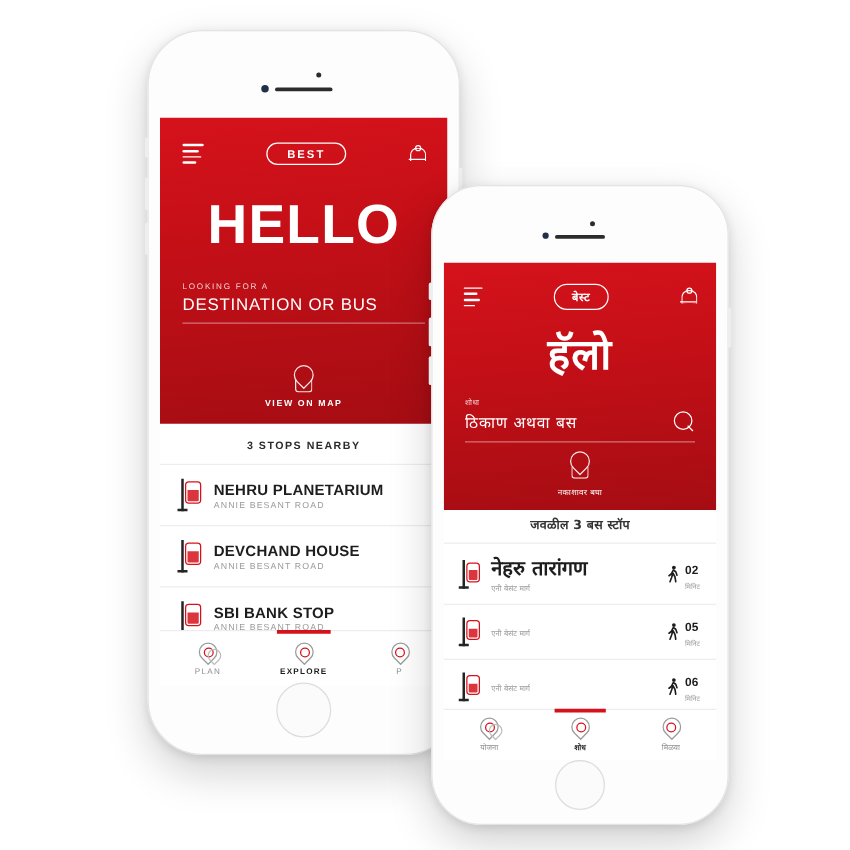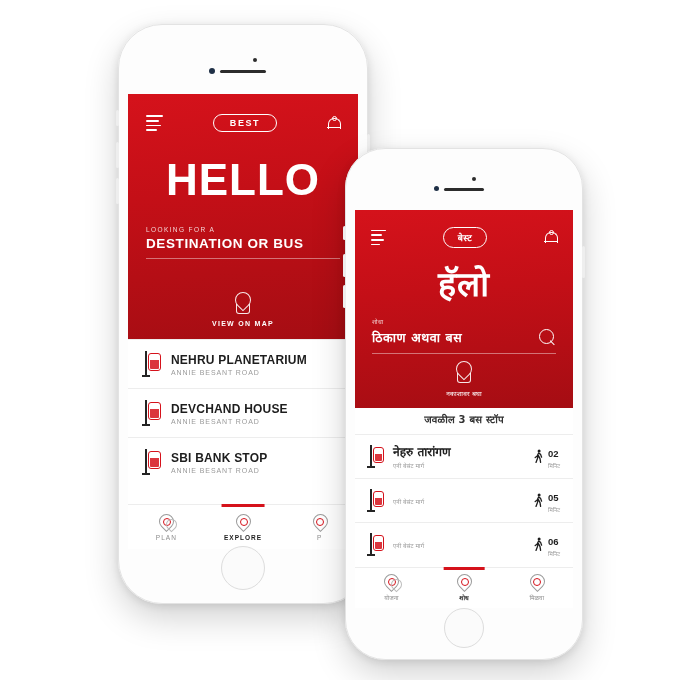--- a/index.html
+++ b/index.html
@@ -85,21 +85,21 @@
   
   .hello{font-weight:bold;text-align:center;letter-spacing:1px;}
   .phone-lg .hello{font-size:44px;margin:26px 0 0 0;line-height:1;}
   .phone-sm .hello{font-size:34px;margin:18px 0 0 0;line-height:1.1;font-family:"DejaVu Sans",sans-serif;}
 
   .searchwrap{position:relative;}
   .phone-lg .searchwrap{margin:24px 18px 0 18px;}
   .phone-sm .searchwrap{margin:15px 17px 0 17px;}
   .lookinglabel{font-size:6.5px;letter-spacing:1.4px;opacity:.82;text-transform:uppercase;}
   .phone-sm .lookinglabel{font-size:6px;letter-spacing:.3px;font-family:"DejaVu Sans",sans-serif;}
-  .searchval{font-weight:bold;letter-spacing:.6px;margin-top:3px;}
+  .searchval{font-weight:normal;letter-spacing:.6px;margin-top:3px;}
   .phone-lg .searchval{font-size:13.5px;}
   .phone-sm .searchval{font-size:12.5px;font-family:"DejaVu Sans",sans-serif;}
   .searchline{margin-top:7px;height:1px;background:rgba(255,255,255,.42);}
   .mag{position:absolute;right:0;bottom:8px;width:17px;height:17px;}
   .mag .circ{position:absolute;left:0;top:0;width:13px;height:13px;
      border:1.3px solid #fff;border-radius:50%;}
   .mag .hand{position:absolute;left:11px;top:11px;width:6px;height:1.3px;
      background:#fff;transform:rotate(45deg);transform-origin:left center;}
 
   .viewmap{text-align:center;position:absolute;left:0;right:0;}
@@ -133,21 +133,21 @@
   .stopicon .pole{position:absolute;left:1px;top:0;width:1.6px;height:100%;background:#242424;}
   .stopicon .foot{position:absolute;left:-2px;bottom:0;width:8px;height:1.6px;background:#242424;}
   .stopicon .sign{position:absolute;left:4px;top:2px;right:0;height:62%;
      border:1.6px solid #d5121b;border-radius:3px;background:#fff;}
   .stopicon .sign::after{content:"";position:absolute;left:1px;right:1px;top:40%;bottom:1px;
      background:#d5121b;border-radius:0 0 1px 1px;opacity:.85;}
 
   .rowtext{flex:1;min-width:0;}
   .stopname{font-weight:bold;color:#1d1d1d;white-space:nowrap;}
   .phone-lg .stopname{font-size:12px;letter-spacing:.2px;}
-  .phone-sm .stopname{font-size:12px;font-family:"DejaVu Sans",sans-serif;}
+  .phone-sm .stopname{font-size:16px;font-family:"DejaVu Sans",sans-serif;}
   .stopsub{color:#9a9a9a;margin-top:2px;white-space:nowrap;}
   .phone-lg .stopsub{font-size:7px;letter-spacing:.9px;}
   .phone-sm .stopsub{font-size:6px;font-family:"DejaVu Sans",sans-serif;letter-spacing:0;}
 
   .walkcell{display:flex;align-items:center;gap:4px;flex:0 0 auto;}
   .walkicon{width:11px;height:15px;position:relative;}
   .walkicon svg{display:block;}
   .walknum{font-weight:bold;font-size:9.5px;color:#1d1d1d;line-height:1;text-align:center;}
   .walkunit{font-size:5.5px;color:#9a9a9a;text-align:center;margin-top:1px;
             font-family:"DejaVu Sans",sans-serif;}
@@ -216,20 +216,21 @@
 
         <div class="viewmap">
           <div class="pin-outline">
             <span class="p-head"></span>
               <span class="p-tail"></span>
           </div>
           <div class="vm-label">VIEW ON MAP</div>
         </div>
       </div>
 
+      <div class="listhead">3 STOPS NEARBY</div>
 
       <div class="row">
         <div class="stopicon">
           <span class="pole"></span>
             <span class="foot"></span>
             <span class="sign"></span>
         </div>
         <div class="rowtext">
           <div class="stopname">NEHRU PLANETARIUM</div>
           <div class="stopsub">ANNIE BESANT ROAD</div>

